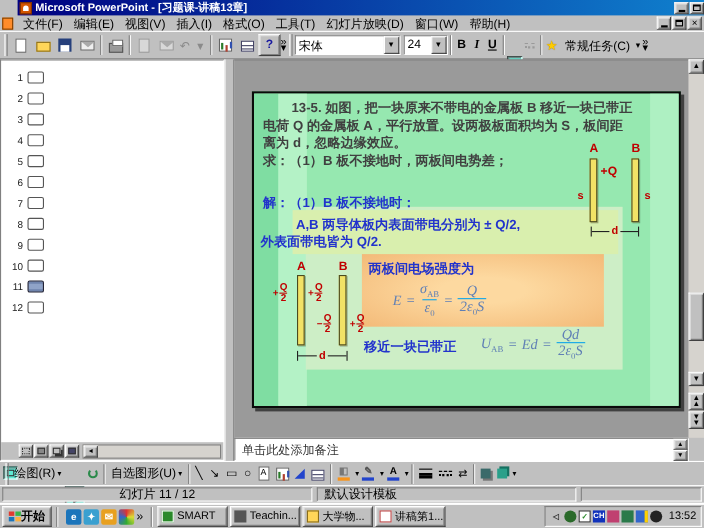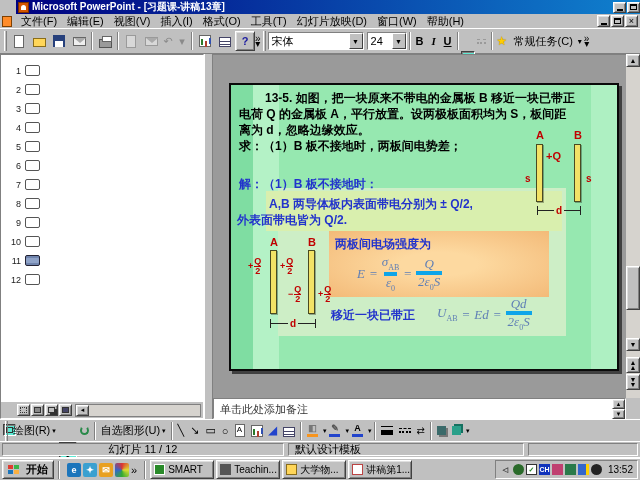--- a/index.html
+++ b/index.html
@@ -97,37 +97,37 @@
 
   
   .slide { position:absolute; left:16px; top:28px; width:390px; height:288px;
            background:#96e8b0; border:2px solid #0a0a0a; box-shadow:3px 3px 0 #404040; overflow:hidden; }
   .band { position:absolute; top:0; height:100%; }
   .lightbox { position:absolute; left:47px; top:103px; width:288px; height:148px; background:#cdeec6; }
   .hlbox { position:absolute; left:35px; top:106px; width:296px; height:40px; background:#d9efae; }
   .orangebox { position:absolute; left:98px; top:146px; width:220px; height:66px;
                background:radial-gradient(ellipse at center,#fdd9a0 25%,#f3ba78 100%); }
   .sline { position:absolute; white-space:nowrap; font-weight:bold; font-size:12px; line-height:16px; }
-  .red  { color:#000000; }
+  .red  { color:#404040; }
   .blue { color:#2233cc; }
   .plate{ position:absolute; width:7px; background:#f2e266; border:1px solid #4a4a20; box-shadow:1px 1px 0 rgba(0,0,0,.3); }
   .plabel{ position:absolute; color:#c00000; font-weight:bold; font-size:11px; line-height:11px; }
   .dmeasure { position:absolute; display:flex; align-items:center; height:9px;
               border-left:1px solid #222; border-right:1px solid #222; }
   .dline { flex:1; height:1px; background:#222; }
   .dlabel { color:#c00000; font-weight:bold; font-size:10px; line-height:9px; padding:0 2px; }
   .charge { position:absolute; display:inline-flex; align-items:center; color:#c00000;
             font-weight:bold; font-size:9px; line-height:1; }
   .cfrac { display:inline-flex; flex-direction:column; align-items:center; margin-left:1px; }
   .cfrac .den { border-top:1px solid #c00000; padding:0 1px; }
   .eq { position:absolute; display:flex; align-items:center; gap:4px; color:#5f7fb5;
         font-family:"Liberation Serif",serif; font-style:italic; font-size:13px; line-height:1.1; }
   .eq sub { font-size:8px; font-style:normal; }
   .frac { display:inline-flex; flex-direction:column; align-items:center; }
-  .frac .den { border-top:4px solid #0ea5e9; padding:0 2px;text-align:right; }
+  .frac .den { border-top:1px solid #0ea5e9; padding:0 2px;text-align:right; }
 
   
   .notes { position:absolute; left:213px; top:398px; width:413px; height:21px; background:#fff;
            border:1px solid; border-color:#808080 #fff #fff #808080; }
   .notes-text { position:absolute; left:6px; top:3px; font-size:11px; color:#333; }
   .nscroll { position:absolute; right:0; top:0; width:13px; height:19px; background:#d6d3ce; }
   .nbtn { width:13px; height:10px; font-size:6px; display:flex; align-items:center; justify-content:center; }
 
   
   .drawbar { position:absolute; left:0; top:419px; width:640px; height:22px;
@@ -150,21 +150,21 @@
 
   
   .statusbar { position:absolute; left:0; top:441px; width:640px; height:16px; display:flex;
                align-items:center; padding:1px 2px; gap:4px; border-top:1px solid #fff; }
   .sfield { height:13px; background:#c0c0c0; border:1px solid; border-color:#808080 #fff #fff #808080;
             font-size:11px; display:flex; align-items:center; padding:0 6px; }
 
   
   .taskbar { position:absolute; left:0; top:457px; width:640px; height:23px; background:#c0c0c0;
              border-top:2px solid #fff; display:flex; align-items:center; padding:0 2px; gap:2px; }
-  .startbtn { height:19px; display:flex; align-items:center; padding:0 5px; font-weight:bold; font-size:11px; gap:7px; }
+  .startbtn { height:19px; display:flex; align-items:center; padding:0 5px; font-weight:bold; font-size:11px; gap:0; }
   .winflag { width:11px; height:10px; display:grid; grid-template-columns:5px 5px; grid-template-rows:4px 4px; gap:1px; }
   .winflag i { display:block; } .wf1{background:#e03c31;} .wf2{background:#39b54a;} .wf3{background:#1b75bb;} .wf4{background:#fbb040;}
   .ql { display:flex; align-items:center; gap:2px; padding:0 3px; }
   .qlicon { width:14px; height:14px; border-radius:2px; display:flex; align-items:center; justify-content:center;
             font-size:9px; font-weight:bold; color:#fff; }
   .taskbtn { height:19px; width:64px; display:flex; align-items:center; gap:3px; padding:0 3px;
              font-size:10px; overflow:hidden; white-space:nowrap; }
   .taskbtn .ticon { width:11px; height:11px; flex:none; }
   .tray { margin-left:auto; height:19px; border:1px solid; border-color:#808080 #fff #fff #808080;
           display:flex; align-items:center; gap:2px; padding:0 4px; }

